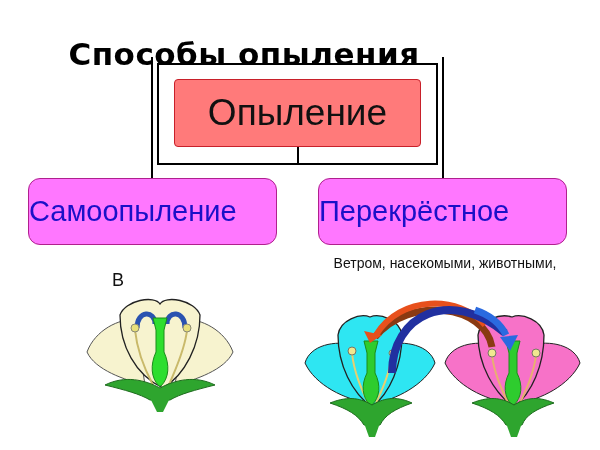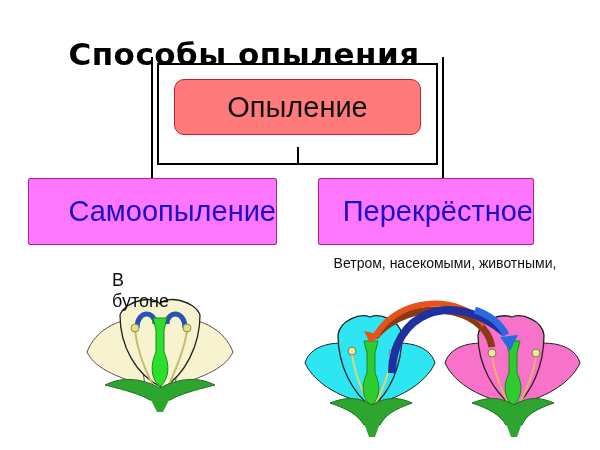--- a/index.html
+++ b/index.html
@@ -5,28 +5,28 @@
     html, body { margin: 0; padding: 0; background: #ffffff; }
     body { width: 600px; height: 450px; position: relative; overflow: hidden; font-family: "Liberation Sans", sans-serif; }
     .abs { position: absolute; }
     .title {
       left: 0; top: 36px; width: 488px; text-align: center;
       font-family: "DejaVu Sans", sans-serif; font-weight: bold; font-size: 31px;
       color: #000; letter-spacing: 0.5px; z-index: 1;
     }
     .line { background: #000; z-index: 2; }
     .root-box {
-      left: 174px; top: 79px; width: 247px; height: 56px;
-      background: #ff7a7a; border: 1.5px solid #c8202a; border-radius: 10px;
+      left: 174px; top: 79px; width: 247px; height: 68px;
+      background: #ff7a7a; border: 1.5px solid #c8202a; border-radius: 4px;
       display: flex; align-items: center; justify-content: center;
-      font-size: 29px; color: #111; z-index: 3; box-sizing: border-box;
+      font-size: 37px; color: #111; z-index: 3; box-sizing: border-box;
     }
     .child-box {
       top: 178px; height: 67px; background: #ff77ff; border: 1.5px solid #b0208e;
-      border-radius: 2px; display: flex; align-items: center; justify-content: flex-end;
+      border-radius: 12px; display: flex; align-items: center; justify-content: flex-start;
       font-size: 29px; color: #1a10c8; box-sizing: border-box; z-index: 3;
     }
     .caption { font-size: 14px; color: #111; text-align: center; line-height: 17px; }
     .bud-label { left: 112px; top: 270px; font-size: 18px; color: #111; line-height: 21px; z-index: 5; }
     svg { position: absolute; overflow: visible; }
   </style>
 </head>
 <body>
 
 <div class="abs title">Способы опыления</div>
@@ -39,21 +39,21 @@
 <div class="abs line" style="left:157px; top:163px; width:281px; height:2px;"></div>
 <div class="abs line" style="left:297px; top:147px; width:2px; height:17px;"></div>
 
 <div class="abs root-box">
   <span>Опыление</span>
 </div>
 
 <div class="abs child-box" style="left:28px; width:249px;">
   <span>Самоопыление</span>
 </div>
-<div class="abs child-box" style="left:318px; width:216px;">
+<div class="abs child-box" style="left:318px; width:249px;">
   <span>Перекрёстное</span>
 </div>
 
 <div class="abs caption" style="left:300px; top:255px; width:290px;">
   <div>Ветром, насекомыми, животными,</div>
 </div>
 
 <svg style="left:75px; top:290px;" width="170" height="125" viewBox="0 0 170 125">
 
   <path d="M12 62 C 20 40, 45 28, 60 30 L 70 95 C 50 90, 20 80, 12 62 Z" fill="#f7f3cf" stroke="#555" stroke-width="1"></path>
@@ -69,21 +69,20 @@
   <circle cx="60" cy="38" r="4" fill="#e8e07a" stroke="#887" stroke-width="1"></circle>
   <circle cx="112" cy="38" r="4" fill="#e8e07a" stroke="#887" stroke-width="1"></circle>
 
   <path d="M78 28 L 92 28 L 89 40 L 89 62 C 95 75, 94 88, 86 96 L 84 96 C 76 88, 75 75, 81 62 L 81 40 Z" fill="#2ede2e" stroke="#1a8a1a" stroke-width="1"></path>
 
   <path d="M30 95 C 50 85, 70 90, 85 98 C 100 90, 120 85, 140 95 C 120 100, 105 104, 95 110 L 75 110 C 65 104, 50 100, 30 95 Z" fill="#2ea52e" stroke="#1d6b1d" stroke-width="1"></path>
   <path d="M75 108 L 95 108 L 88 122 L 82 122 Z" fill="#2ea52e"></path>
 </svg>
 <div class="abs bud-label">
   <div>В</div>
-  <div>бутоне</div>
 </div>
 
 <svg style="left:300px; top:285px;" width="300" height="165" viewBox="0 0 300 165">
 
   <g>
     <path d="M5 78 C 10 60, 35 55, 55 60 L 70 118 C 45 115, 15 100, 5 78 Z" fill="#2ee6f2" stroke="#222" stroke-width="1"></path>
     <path d="M135 78 C 130 60, 105 55, 85 60 L 75 118 C 95 115, 125 100, 135 78 Z" fill="#2ee6f2" stroke="#222" stroke-width="1"></path>
     <path d="M38 50 C 40 35, 60 28, 70 32 C 80 28, 100 35, 102 50 C 102 80, 90 108, 72 122 C 52 108, 38 80, 38 50 Z" fill="#2ee6f2" stroke="#222" stroke-width="1.3"></path>
     <path d="M52 68 C 54 88, 62 105, 68 118" fill="none" stroke="#e8d070" stroke-width="2"></path>
     <path d="M92 68 C 90 88, 82 105, 76 118" fill="none" stroke="#e8d070" stroke-width="2"></path>

